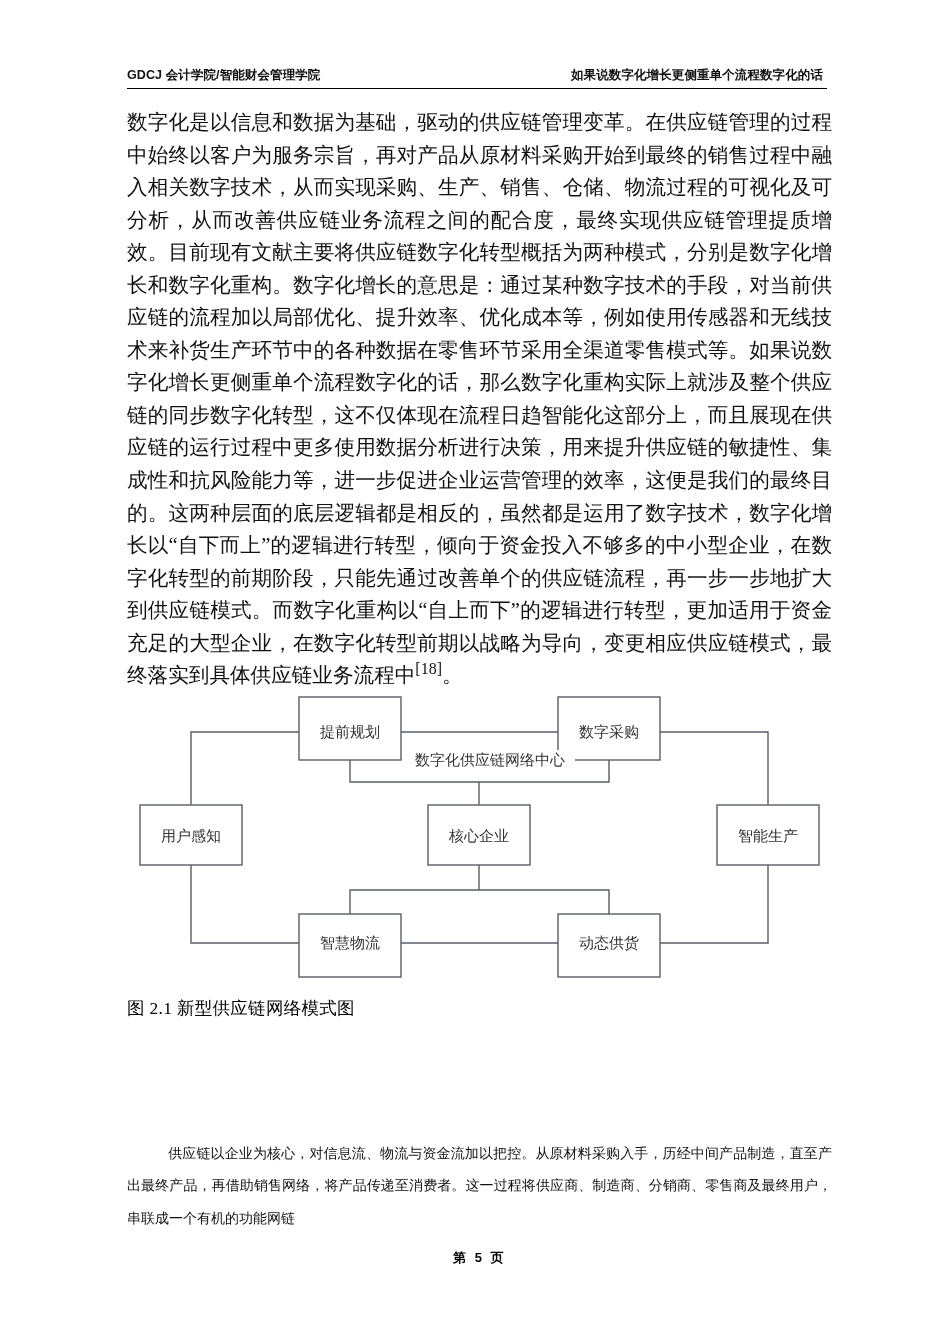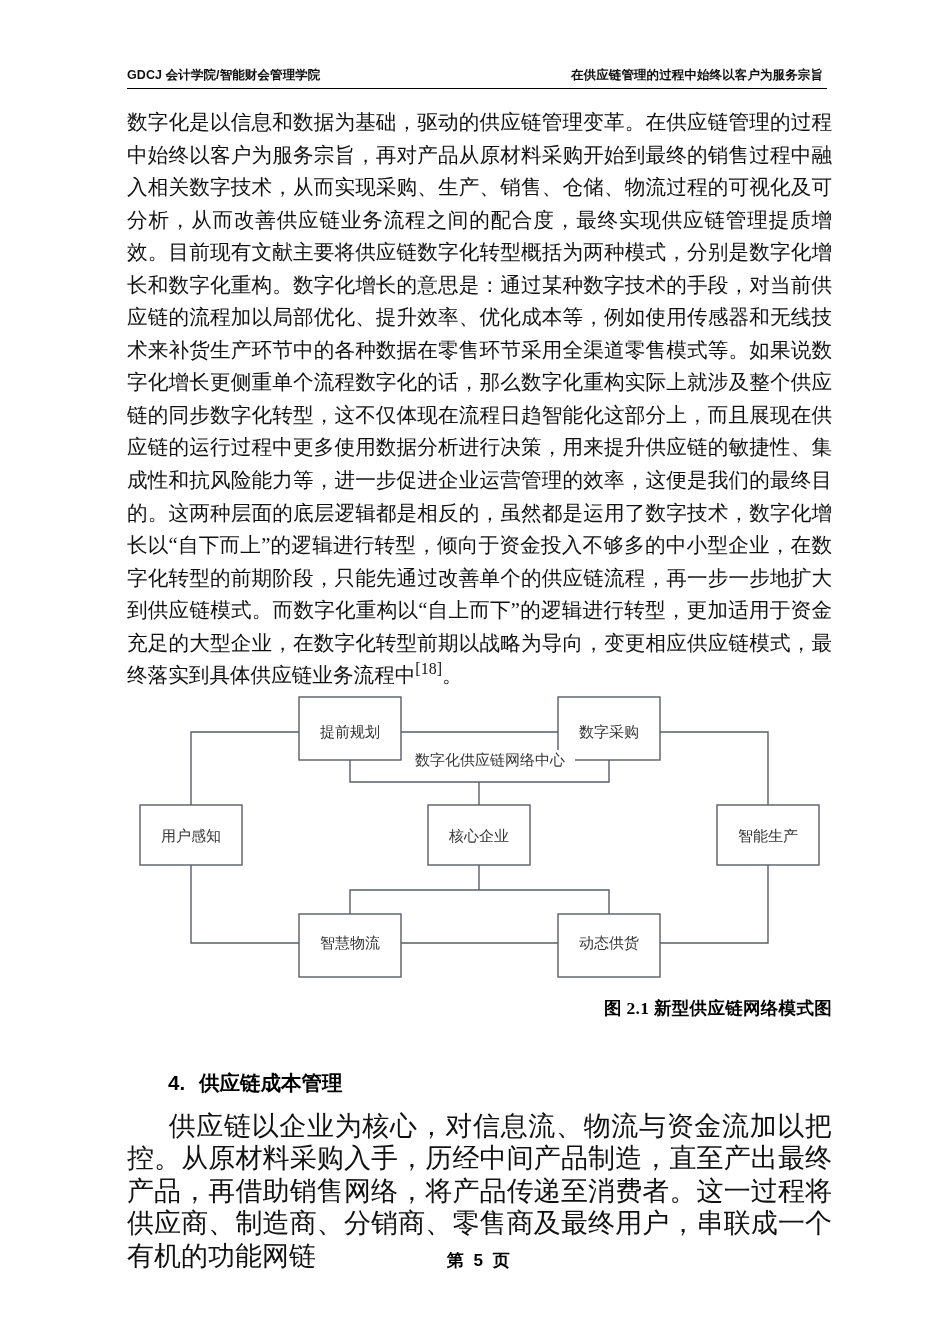--- a/index.html
+++ b/index.html
@@ -81,23 +81,23 @@
     width: 705px;
     height: 300px;
   }
   .figure svg { display: block; }
 
   .fig-caption {
     position: absolute;
     left: 127px;
     top: 996px;
     width: 705px;
-    text-align: right;
+    text-align: left;
     font-size: 17.5px;
-    font-weight: bold;
+    font-weight: normal;
     font-family: "Liberation Serif", "DejaVu Serif", serif;
     letter-spacing: 0.3px;
     color: #000;
   }
 
   
   .heading {
     position: absolute;
     left: 127px;
     top: 1069px;
@@ -110,39 +110,39 @@
   .heading .num {
     display: inline-block;
     margin-left: 41px;
     margin-right: 14px;
   }
 
   
   .body-text2 {
     position: absolute;
     left: 127px;
-    top: 1110px;
-    width: 705px;
-    font-size: 27px;
+    top: 1138px;
+    width: 705px;
+    font-size: 14px;
     line-height: 32.4px;
     text-align: justify;
     text-justify: inter-character;
     color: #111;
   }
   .body-text2 p { margin: 0; }
 
   
   .footer {
     position: absolute;
     left: 127px;
     top: 1249px;
     width: 705px;
     text-align: center;
     font-family: "Liberation Sans", "DejaVu Sans", sans-serif;
-    font-size: 17px;
+    font-size: 13px;
     font-weight: bold;
     letter-spacing: 2.5px;
     color: #000;
   }
 
   .node-label {
     font-family: "Liberation Sans", "DejaVu Sans", sans-serif;
     font-size: 15px;
     fill: #333333;
   }
@@ -162,21 +162,21 @@
     fill: none;
   }
 </style>
 </head>
 <body>
 
 <div class="page">
 
   <div class="header">
     <span class="header-left">GDCJ 会计学院/智能财会管理学院</span>
-    <span class="header-right">在供应链管理的过程中始终以客户为服务宗旨</span>
+    <span class="header-right">如果说数字化增长更侧重单个流程数字化的话</span>
   </div>
   <div class="header-rule"></div>
 
   <div class="body-text">
     <p><span>数字化是以信息和数据为基础，驱动的供应链管理变革。在供应链管理的过程中始终以客户为服务宗旨，再对产品从原材料采购开始到最终的销售过程中融入相关数字技术，从而实现采购、生产、销售、仓储、物流过程的可视化及可分析，从而改善供应链业务流程之间的配合度，最终实现供应链管理提质增效。目前现有文献主要将供应链数字化转型概括为两种模式，分别是数字化增长和数字化重构。数字化增长的意思是：通过某种数字技术的手段，对当前供应链的流程加以局部优化、提升效率、优化成本等，例如使用传感器和无线技术来补货生产环节中的各种数据在零售环节采用全渠道零售模式等。如果说数字化增长更侧重单个流程数字化的话，那么数字化重构实际上就涉及整个供应链的同步数字化转型，这不仅体现在流程日趋智能化这部分上，而且展现在供应链的运行过程中更多使用数据分析进行决策，用来提升供应链的敏捷性、集成性和抗风险能力等，进一步促进企业运营管理的效率，这便是我们的最终目的。这两种层面的底层逻辑都是相反的，虽然都是运用了数字技术，数字化增长以“自下而上”的逻辑进行转型，倾向于资金投入不够多的中小型企业，在数字化转型的前期阶段，只能先通过改善单个的供应链流程，再一步一步地扩大到供应链模式。而数字化重构以“自上而下”的逻辑进行转型，更加适用于资金充足的大型企业，在数字化转型前期以战略为导向，变更相应供应链模式，最终落实到具体供应链业务流程中</span><sup class="fn">[18]</sup><span>。</span></p>
   </div>
 
   <div class="figure">
     <svg width="705" height="300" viewBox="0 0 705 300" xmlns="http://www.w3.org/2000/svg">
 
@@ -237,23 +237,20 @@
         <text class="node-label" x="482" y="256" text-anchor="middle">动态供货</text>
       </g>
 
       <rect x="278" y="58" width="170" height="20" fill="#ffffff"></rect>
       <text class="center-label" x="363" y="73" text-anchor="middle">数字化供应链网络中心</text>
     </svg>
   </div>
 
   <div class="fig-caption">图 2.1  新型供应链网络模式图</div>
 
-  <div class="heading">
-    <span class="num">4.</span><span>供应链成本管理</span>
-  </div>
 
   <div class="body-text2">
     <p><span style="display:inline-block;width:41px"></span><span>供应链以企业为核心，对信息流、物流与资金流加以把控。从原材料采购入手，历经中间产品制造，直至产出最终产品，再借助销售网络，将产品传递至消费者。这一过程将供应商、制造商、分销商、零售商及最终用户，串联成一个有机的功能网链</span></p>
   </div>
 
   <div class="footer">第 5 页</div>
 
 </div>
 
 </body></html>

